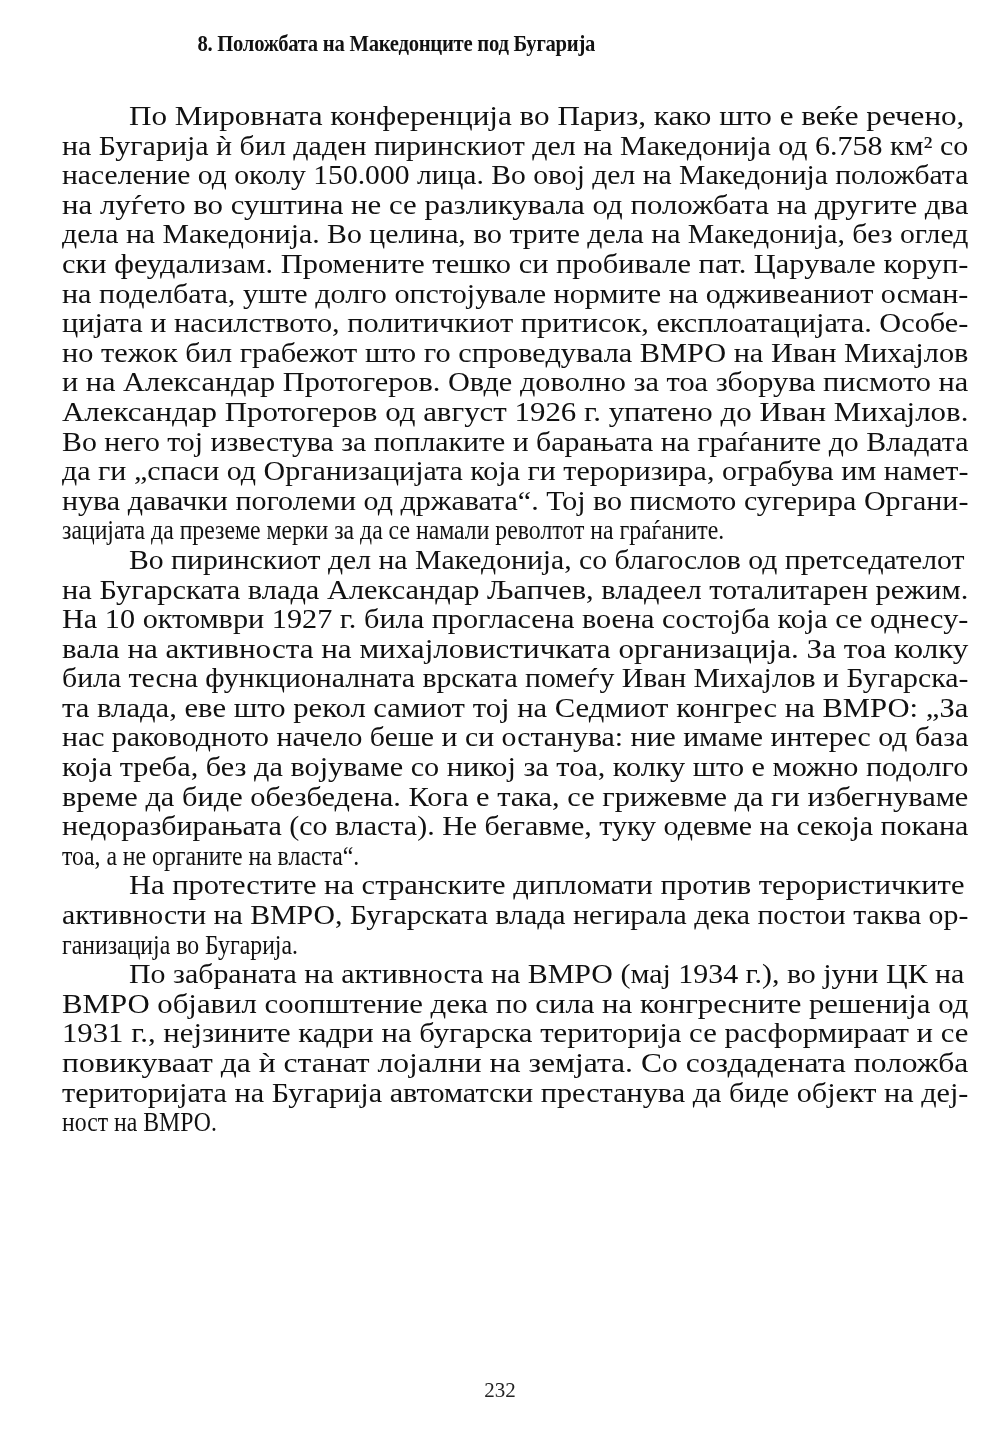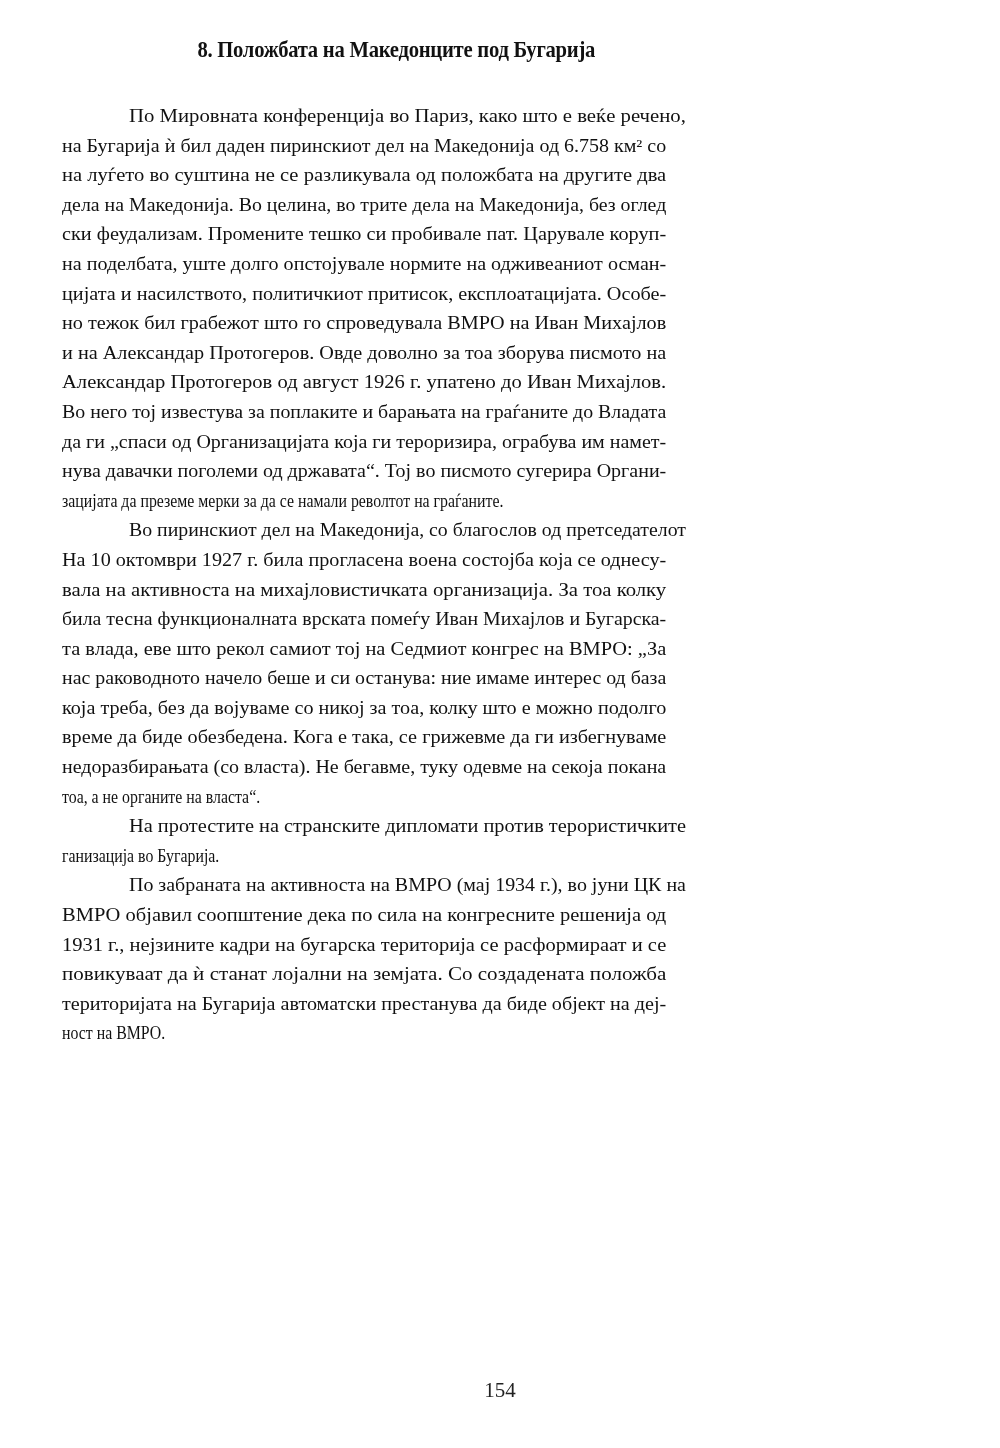--- a/index.html
+++ b/index.html
@@ -1,69 +1,72 @@
 <!DOCTYPE html>
 <html><head>
 <meta charset="utf-8">
 <style>
   html, body { margin: 0; padding: 0; background: #ffffff; }
   body { width: 1000px; height: 1448px; position: relative; overflow: hidden; }
   .page { position: absolute; left: 0; top: 0; width: 1000px; height: 1448px; background: #fff; }
   .title {
-    position: absolute; top: 36px; left: 0; width: 792px; text-align: center;
+    position: absolute; top: 30px; left: 0; width: 792px; text-align: center;
     font-family: "Liberation Serif", serif; font-weight: bold; font-size: 24px;
     color: #111; letter-spacing: -0.3px;
   }
   .title span { display: inline-block; transform: scaleX(0.86); transform-origin: center; }
   .body { position: absolute; left: 62px; top: 102px; width: 856px; }
   .line {
     height: 29.6px; line-height: 29.6px; white-space: nowrap;
-    font-family: "Liberation Serif", serif; font-size: 18px; color: #111;
+    font-family: "Liberation Serif", serif; font-size: 27px; color: #111;
     position: relative;
   }
   .line .txt { display: inline-block; transform-origin: left center; }
   .line.indent .txt { margin-left: 67px; }
   .pagenum {
     position: absolute; top: 1378px; left: 0; width: 1000px; text-align: center;
     font-family: "Liberation Serif", serif; font-size: 21px; color: #222;
   }
 </style>
 </head>
 <body>
 
 <div class="page">
   <div class="title"><span>8. Положбата на Македонците под Бугарија</span></div>
   <div class="body" id="body">
       <div class="line indent"><span class="txt" style="transform: scaleX(1.1529);">По Мировната конференција во Париз, како што е веќе речено,</span></div>
       <div class="line"><span class="txt" style="transform: scaleX(1.1102);">на Бугарија ѝ бил даден пиринскиот дел на Македонија од 6.758 км² со</span></div>
+      <div class="line"><span class="txt" style="transform: scaleX(1.0966);">население од околу 150.000 лица. Во овој дел на Македонија положбата</span></div>
       <div class="line"><span class="txt" style="transform: scaleX(1.1423);">на луѓето во суштина не се разликувала од положбата на другите два</span></div>
       <div class="line"><span class="txt" style="transform: scaleX(1.103);">дела на Македонија. Во целина, во трите дела на Македонија, без оглед</span></div>
       <div class="line"><span class="txt" style="transform: scaleX(1.1273);">ски феудализам. Промените тешко си пробивале пат. Царувале коруп-</span></div>
       <div class="line"><span class="txt" style="transform: scaleX(1.1155);">на поделбата, уште долго опстојувале нормите на одживеаниот осман-</span></div>
       <div class="line"><span class="txt" style="transform: scaleX(1.1228);">цијата и насилството, политичкиот притисок, експлоатацијата. Особе-</span></div>
       <div class="line"><span class="txt" style="transform: scaleX(1.1226);">но тежок бил грабежот што го спроведувала ВМРО на Иван Михајлов</span></div>
       <div class="line"><span class="txt" style="transform: scaleX(1.1235);">и на Александар Протогеров. Овде доволно за тоа зборува писмото на</span></div>
       <div class="line"><span class="txt" style="transform: scaleX(1.1443);">Александар Протогеров од август 1926 г. упатено до Иван Михајлов.</span></div>
       <div class="line"><span class="txt" style="transform: scaleX(1.1037);">Во него тој известува за поплаките и барањата на граѓаните до Владата</span></div>
       <div class="line"><span class="txt" style="transform: scaleX(1.1104);">да ги „спаси од Организацијата која ги тероризира, ограбува им намет-</span></div>
       <div class="line"><span class="txt" style="transform: scaleX(1.1116);">нува давачки поголеми од државата“. Тој во писмото сугерира Органи-</span></div>
       <div class="line"><span class="txt" style="transform: scaleX(0.88);">зацијата да преземе мерки за да се намали револтот на граѓаните.</span></div>
       <div class="line indent"><span class="txt" style="transform: scaleX(1.1002);">Во пиринскиот дел на Македонија, со благослов од претседателот</span></div>
+      <div class="line"><span class="txt" style="transform: scaleX(1.1264);">на Бугарската влада Александар Љапчев, владеел тоталитарен режим.</span></div>
       <div class="line"><span class="txt" style="transform: scaleX(1.1206);">На 10 октомври 1927 г. била прогласена воена состојба која се однесу-</span></div>
       <div class="line"><span class="txt" style="transform: scaleX(1.151);">вала на активноста на михајловистичката организација. За тоа колку</span></div>
       <div class="line"><span class="txt" style="transform: scaleX(1.1021);">била тесна функционалната врската помеѓу Иван Михајлов и Бугарска-</span></div>
       <div class="line"><span class="txt" style="transform: scaleX(1.1349);">та влада, еве што рекол самиот тој на Седмиот конгрес на ВМРО: „За</span></div>
       <div class="line"><span class="txt" style="transform: scaleX(1.1041);">нас раководното начело беше и си останува: ние имаме интерес од база</span></div>
       <div class="line"><span class="txt" style="transform: scaleX(1.1205);">која треба, без да војуваме со никој за тоа, колку што е можно подолго</span></div>
       <div class="line"><span class="txt" style="transform: scaleX(1.1261);">време да биде обезбедена. Кога е така, се грижевме да ги избегнуваме</span></div>
       <div class="line"><span class="txt" style="transform: scaleX(1.11);">недоразбирањата (со власта). Не бегавме, туку одевме на секоја покана</span></div>
       <div class="line"><span class="txt" style="transform: scaleX(0.88);">тоа, а не органите на власта“.</span></div>
       <div class="line indent"><span class="txt" style="transform: scaleX(1.1307);">На протестите на странските дипломати против терористичките</span></div>
+      <div class="line"><span class="txt" style="transform: scaleX(1.1038);">активности на ВМРО, Бугарската влада негирала дека постои таква ор-</span></div>
       <div class="line"><span class="txt" style="transform: scaleX(0.88);">ганизација во Бугарија.</span></div>
       <div class="line indent"><span class="txt" style="transform: scaleX(1.1084);">По забраната на активноста на ВМРО (мај 1934 г.), во јуни ЦК на</span></div>
       <div class="line"><span class="txt" style="transform: scaleX(1.1397);">ВМРО објавил соопштение дека по сила на конгресните решенија од</span></div>
       <div class="line"><span class="txt" style="transform: scaleX(1.1384);">1931 г., нејзините кадри на бугарска територија се расформираат и се</span></div>
       <div class="line"><span class="txt" style="transform: scaleX(1.17);">повикуваат да ѝ станат лојални на земјата. Со создадената положба</span></div>
       <div class="line"><span class="txt" style="transform: scaleX(1.1183);">територијата на Бугарија автоматски престанува да биде објект на деј-</span></div>
       <div class="line"><span class="txt" style="transform: scaleX(0.88);">ност на ВМРО.</span></div>
     </div>
-  <div class="pagenum">154</div>
+  <div class="pagenum">232</div>
 </div>
 
 </body></html>

